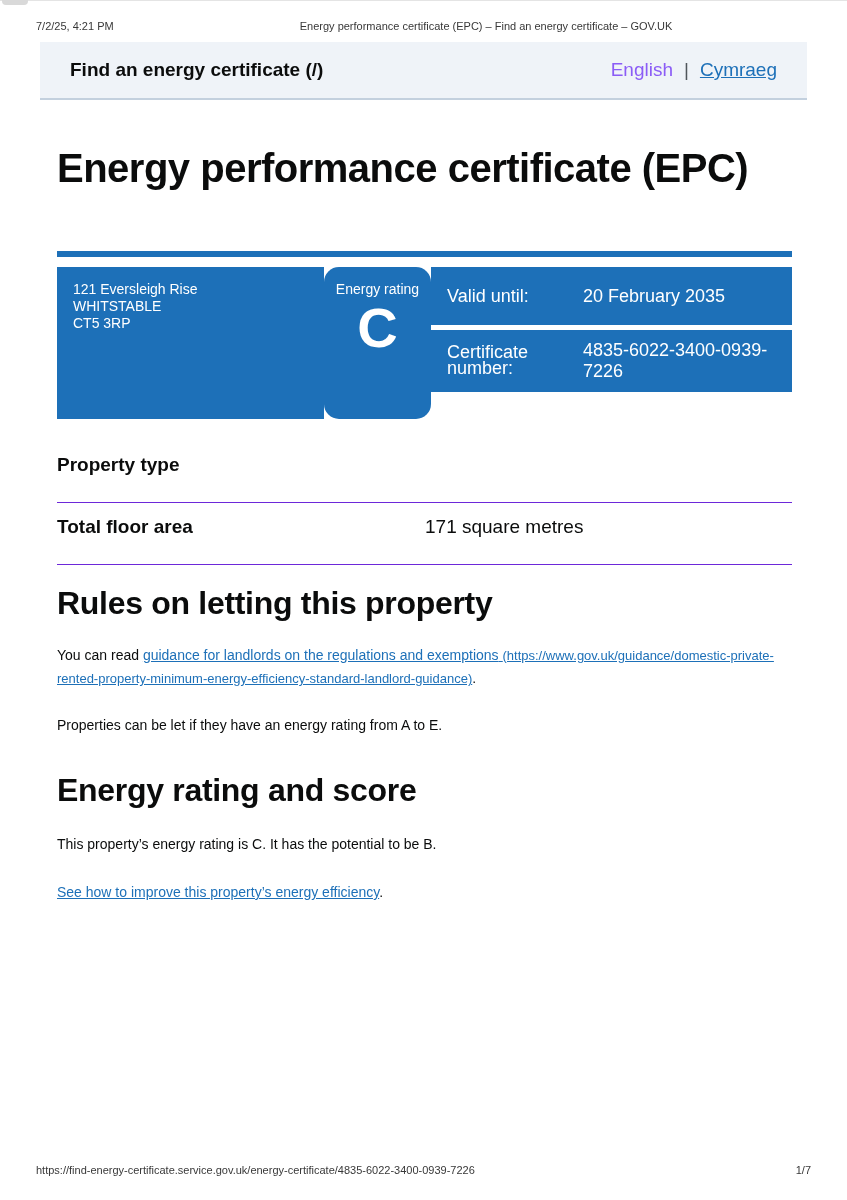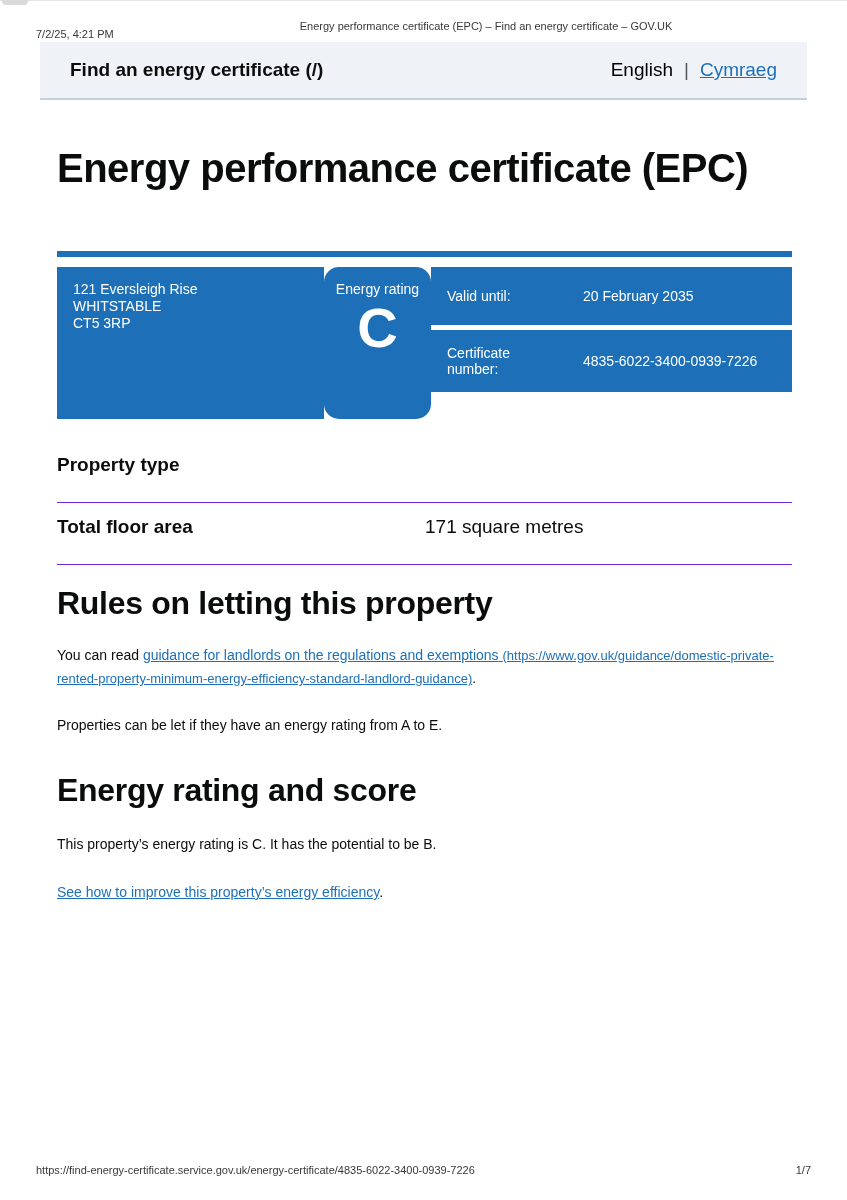--- a/index.html
+++ b/index.html
@@ -8,37 +8,37 @@
     width:847px; height:1200px;
     background:#ffffff;
     font-family:"Liberation Sans", sans-serif;
     color:#0b0c0c;
     position:relative;
     overflow:hidden;
   }
   
   .top-edge { position:absolute; top:0; left:0; right:0; height:1px; background:#e4e4e4; }
   .top-notch { position:absolute; top:0; left:2px; width:26px; height:5px; background:#d9d9d9; border-radius:0 0 4px 4px; }
-  .print-datetime { position:absolute; top:28px; left:36px; font-size:11px; color:#383838; }
+  .print-datetime { position:absolute; top:20px; left:36px; font-size:11px; color:#383838; }
   .print-doc-title { position:absolute; top:20px; left:231px; width:510px; text-align:center; font-size:11px; color:#383838; }
   .print-footer-url { position:absolute; top:1164px; left:36px; font-size:11px; color:#383838; }
   .print-footer-page { position:absolute; top:1164px; right:36px; font-size:11px; color:#383838; }
 
   
   .service-header {
     position:absolute; top:42px; left:40px; right:40px; height:58px;
     background:#eff3f8;
     border-bottom:2px solid #c3d0de;
     display:flex; align-items:center; justify-content:space-between;
     padding:0 30px;
     gap:33px;
   }
   .service-name { font-size:19px; font-weight:bold; color:#0b0c0c; text-decoration:none; }
   .lang-switch { display:flex; align-items:center; font-size:19px; }
-  .lang-current { color:#000000; }
+  .lang-current { color:#8b5cf6; }
   .lang-divider { color:#50565b; margin:0 11px; font-weight:normal; }
   .lang-link { color:#1d70b8; text-decoration:underline; }
 
   
   main { position:absolute; top:142px; left:57px; width:735px; }
 
   h1.page-title {
     font-size:40px; line-height:52px; font-weight:bold;
     margin:0; letter-spacing:-0.5px;
   }
@@ -48,21 +48,21 @@
   
   .banner { margin-top:10px; display:flex; height:152px; }
   .banner-box { background:#1d70b8; color:#ffffff; }
   .banner-address { width:267px; padding:14px 16px; font-size:14px; line-height:17px; }
   .banner-rating { width:107px; text-align:center; padding-top:14px;border-radius:15px; }
   .banner-rating-label { font-size:14px; }
   .banner-rating-value { font-size:56px; font-weight:bold; line-height:1; margin-top:3px; }
   .banner-extra { flex:1; display:flex; flex-direction:column; gap:5px; }
   .banner-row {
     background:#1d70b8; color:#ffffff;
-    padding:0 16px; font-size:14px;
+    padding:0 16px; font-size:18px;
     display:grid; grid-template-columns:136px 1fr; align-items:center;
   }
   .banner-row.valid { height:58px; }
   .banner-row.cert { height:62px; }
   .banner-row .banner-value { font-weight:normal; }
   .banner-label-narrow { display:inline-block; max-width:82px; line-height:16px; }
 
   
   .summary-table { margin-top:22px; }
   .summary-row {

